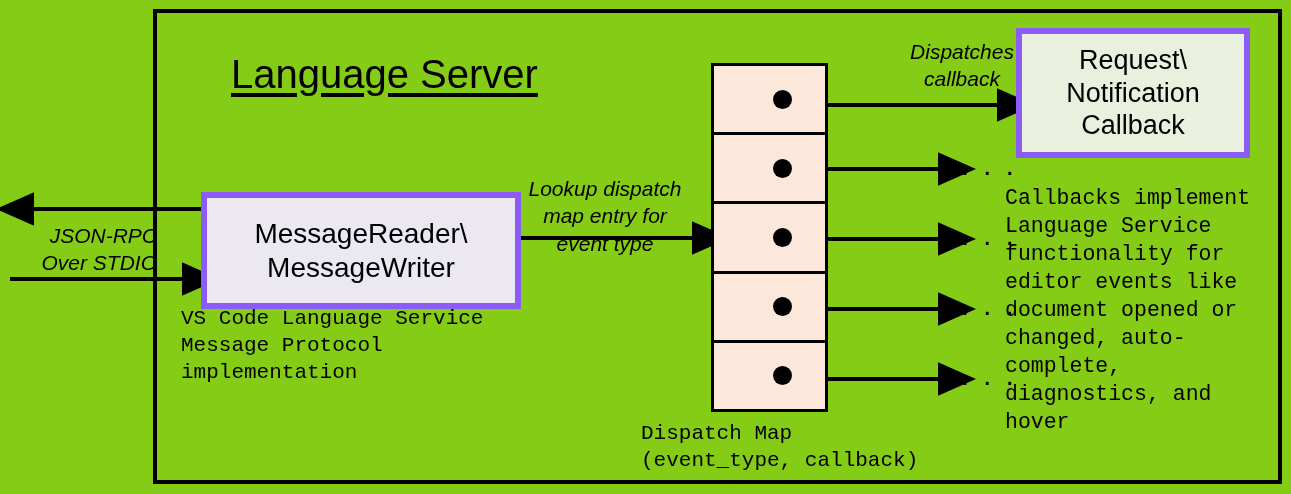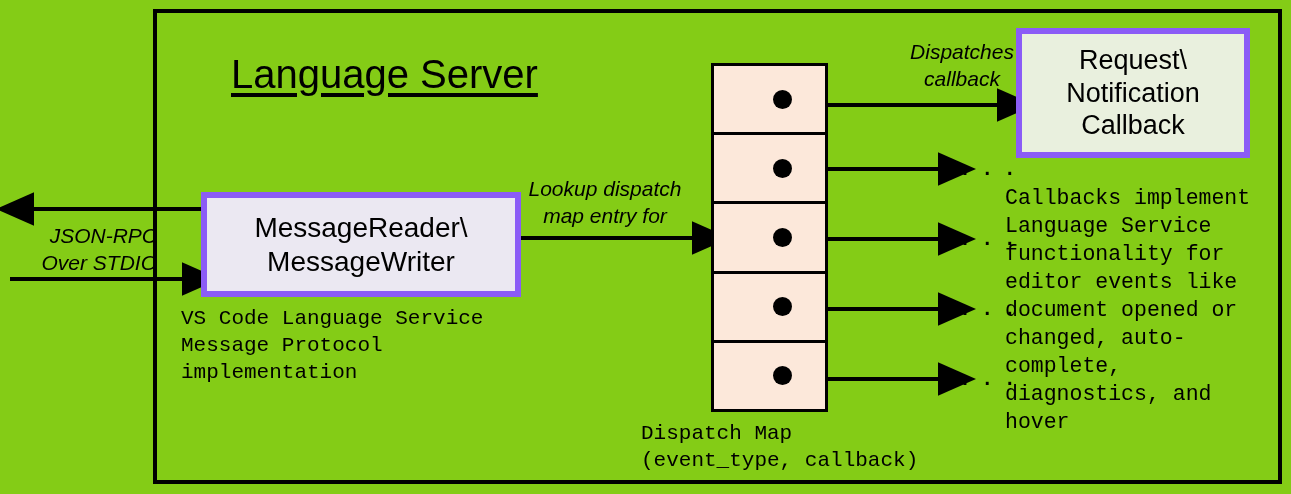--- a/index.html
+++ b/index.html
@@ -49,21 +49,21 @@
     border: 6px solid #8b5cf6;
     display: flex;
     align-items: center;
     justify-content: center;
     text-align: center;
   }
   .reader-box {
     left: 201px;
     top: 192px;
     width: 320px;
-    height: 105px;
+    height: 117px;
     background: #EBE8F2;
     font-size: 28px;
     line-height: 1.18;
   }
   .callback-box {
     left: 1016px;
     top: 28px;
     width: 234px;
     height: 130px;
     background: #E9F0DE;
@@ -220,20 +220,21 @@
   </div>
 
   <div class="caption reader-caption">
     <div>VS Code Language Service</div>
     <div>Message Protocol implementation</div>
   </div>
 
   <div class="edge-label label-lookup">
     <div>Lookup dispatch</div>
     <div>map entry for</div>
+    <div>event type</div>
   </div>
 
   <div class="dispatch-map">
     <div class="map-cell">
       <span class="map-dot"></span>
     </div>
     <div class="map-cell">
       <span class="map-dot"></span>
     </div>
     <div class="map-cell">

